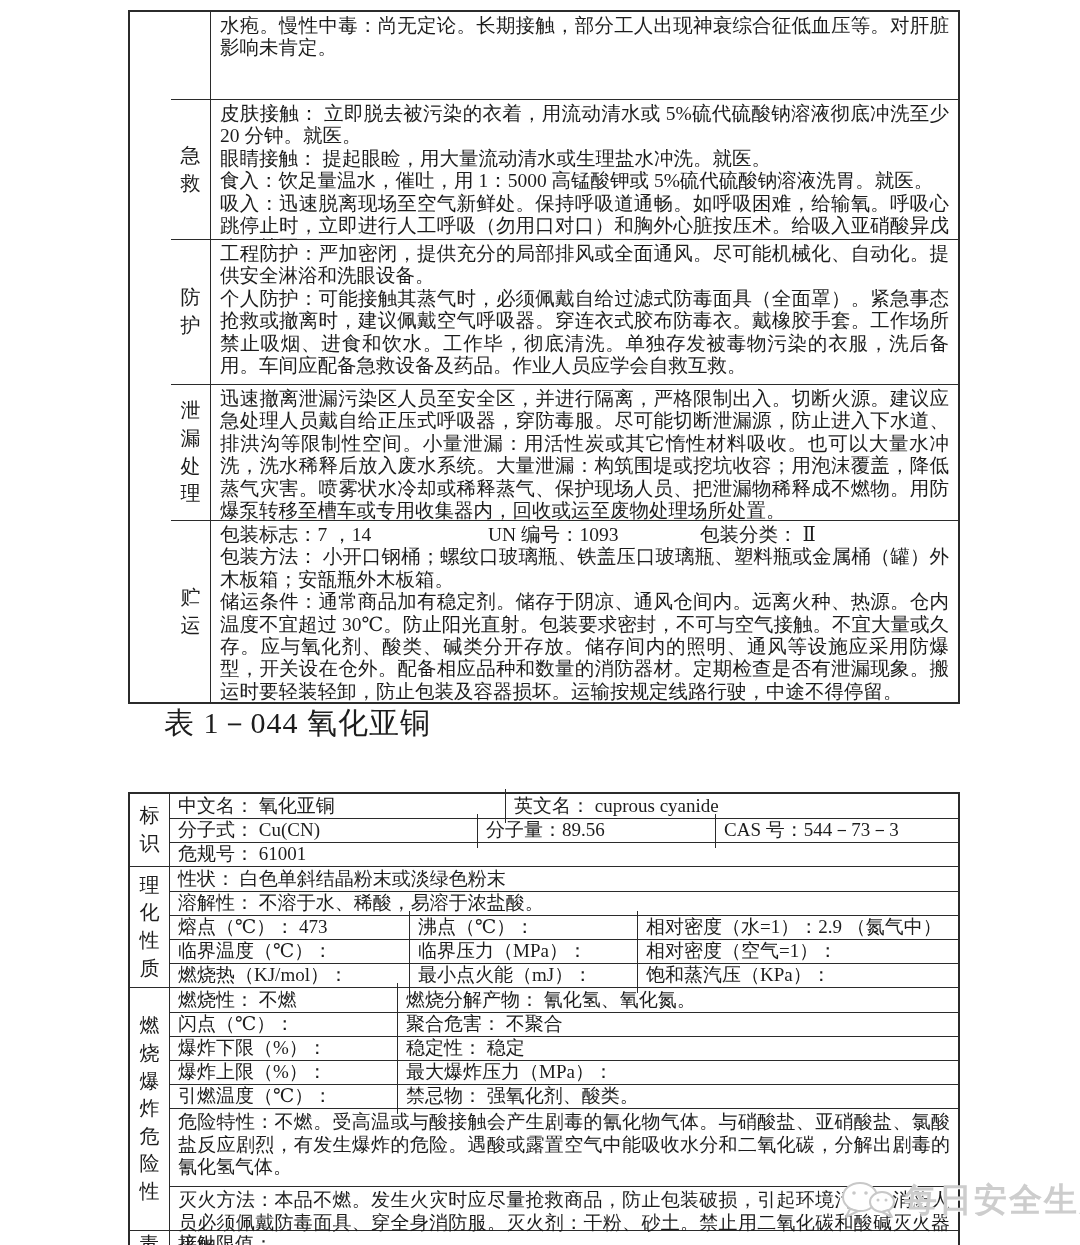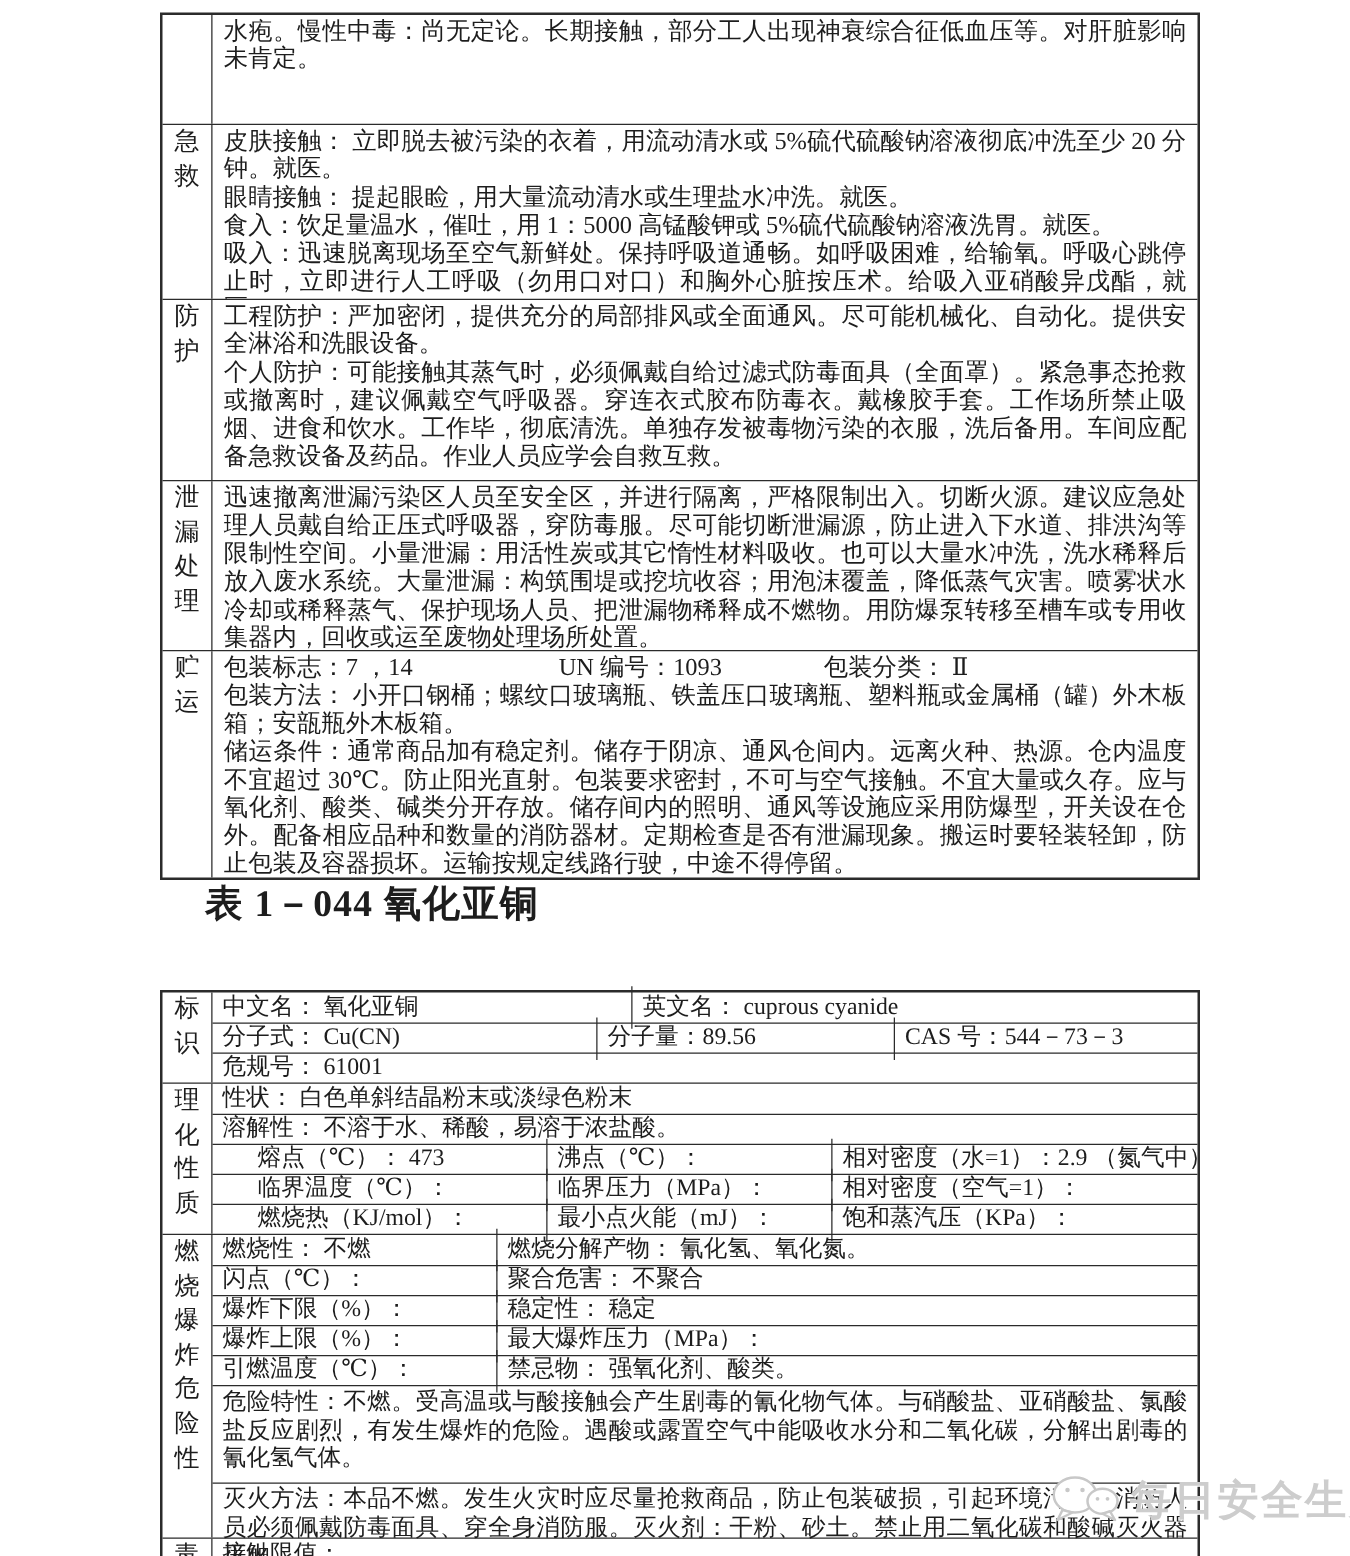--- a/index.html
+++ b/index.html
@@ -13,49 +13,49 @@
 
   
   .msds-table {
     position:absolute; left:128px; width:832px;
     border:2px solid #2b2b2b; background:#fff;
   }
   .group { display:flex; }
   .group + .group { border-top:1.5px solid #2b2b2b; }
   .label-cell {
     width:40px; flex:0 0 40px; border-right:1.5px solid #2b2b2b;
-    display:flex; justify-content:center;
+    display:flex; align-items:center; justify-content:center;
     font-size:20px;
   }
   .label-cell .vtext {
     width:1.05em; text-align:center; word-break:break-all;
     line-height:1.38; letter-spacing:0;
   }
   .group-body { flex:1 1 auto; min-width:0; display:flex; flex-direction:column; }
 
   
-  .t1 { top:10px; }
+  .t1 { top:10px;padding-left:41px; }
   .t1 .content {
     flex:1; padding:3px 9px 0 9px; font-size:19.5px; line-height:22.4px;
     overflow:hidden; text-align:justify;
   }
   .t1 .g0 { height:87px; }
   .t1 .g1 { height:140px; }
   .t1 .g2 { height:145px; }
   .t1 .g3 { height:136px; }
   .t1 .g4 { height:182px; }
   .pack-line { display:flex; }
   .pack-line .s1 { flex:0 0 268px; }
   .pack-line .s2 { flex:0 0 212px; }
   .pack-line .s3 { flex:1; }
 
   
   .sheet-title {
     position:absolute; left:164px; top:703px;
-    font-size:30px; font-weight:bold; letter-spacing:1px;
+    font-size:30px; font-weight:normal; letter-spacing:1px;
   }
 
   
   .t2 { top:792px; }
   .t2 .row { display:flex; align-items:center; }
   .t2 .row + .row { border-top:1.5px solid #2b2b2b; }
   .t2 .row { height:24px; }
   .t2 .row.tall78 { height:78px; align-items:flex-start; }
   .t2 .row.tall44 { height:44px; align-items:flex-start;justify-content:flex-end; }
   .t2 .row.tall40 { height:40px; align-items:flex-start; }
@@ -63,21 +63,21 @@
     padding:17px 8px; font-size:19px; line-height:22.6px; overflow:hidden;
     white-space:nowrap;
   }
   .t2 .row.tall78 .cell, .t2 .row.tall44 .cell, .t2 .row.tall40 .cell {
     white-space:normal; padding-top:2px; text-align:justify;
   }
   .t2 .cell + .cell { border-left:1.5px solid #2b2b2b; height:100%; display:flex; align-items:center; }
   .cw335 { flex:0 0 335px; }
   .cw307 { flex:0 0 307px; }
   .cw238 { flex:0 0 238px; }
-  .cw239 { flex:0 0 239px;margin-left:28px; }
+  .cw239 { flex:0 0 239px; }
   .cw228 { flex:0 0 228px; }
   .cw227 { flex:0 0 227px; }
   .cflex { flex:1 1 auto; min-width:0; }
 
   
   .watermark {
     position:absolute; left:836px; top:1178px; z-index:5;
     display:flex; align-items:center; gap:6px;
   }
   .watermark .wm-text {

